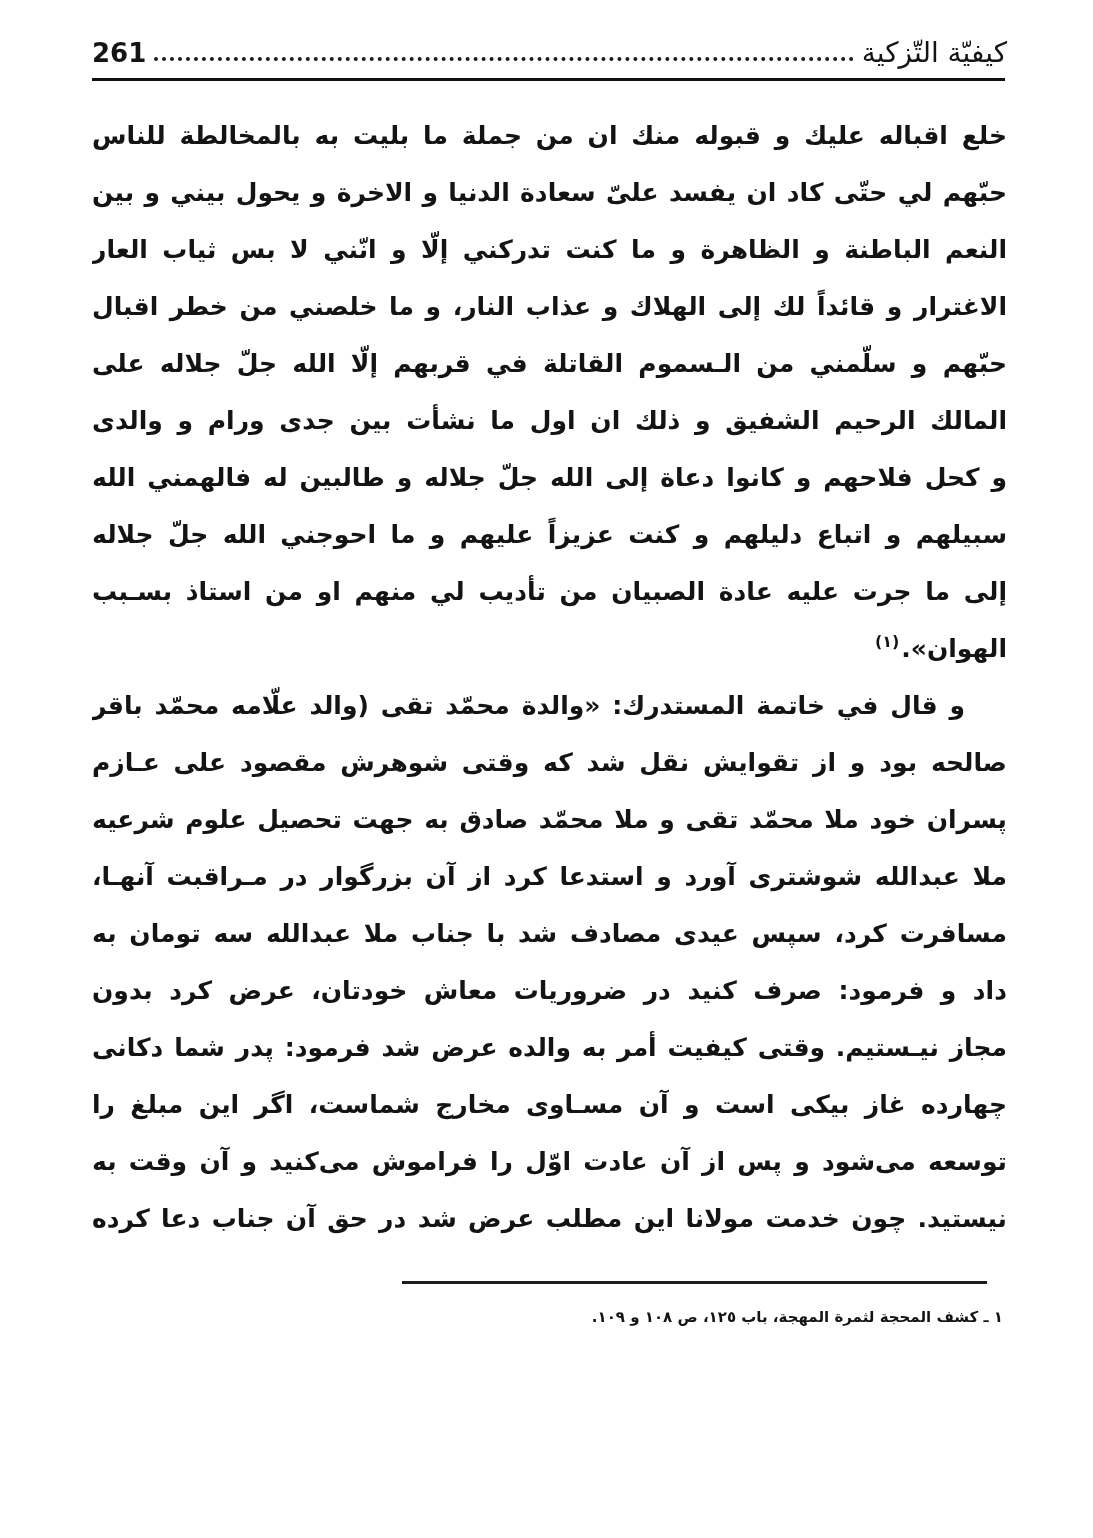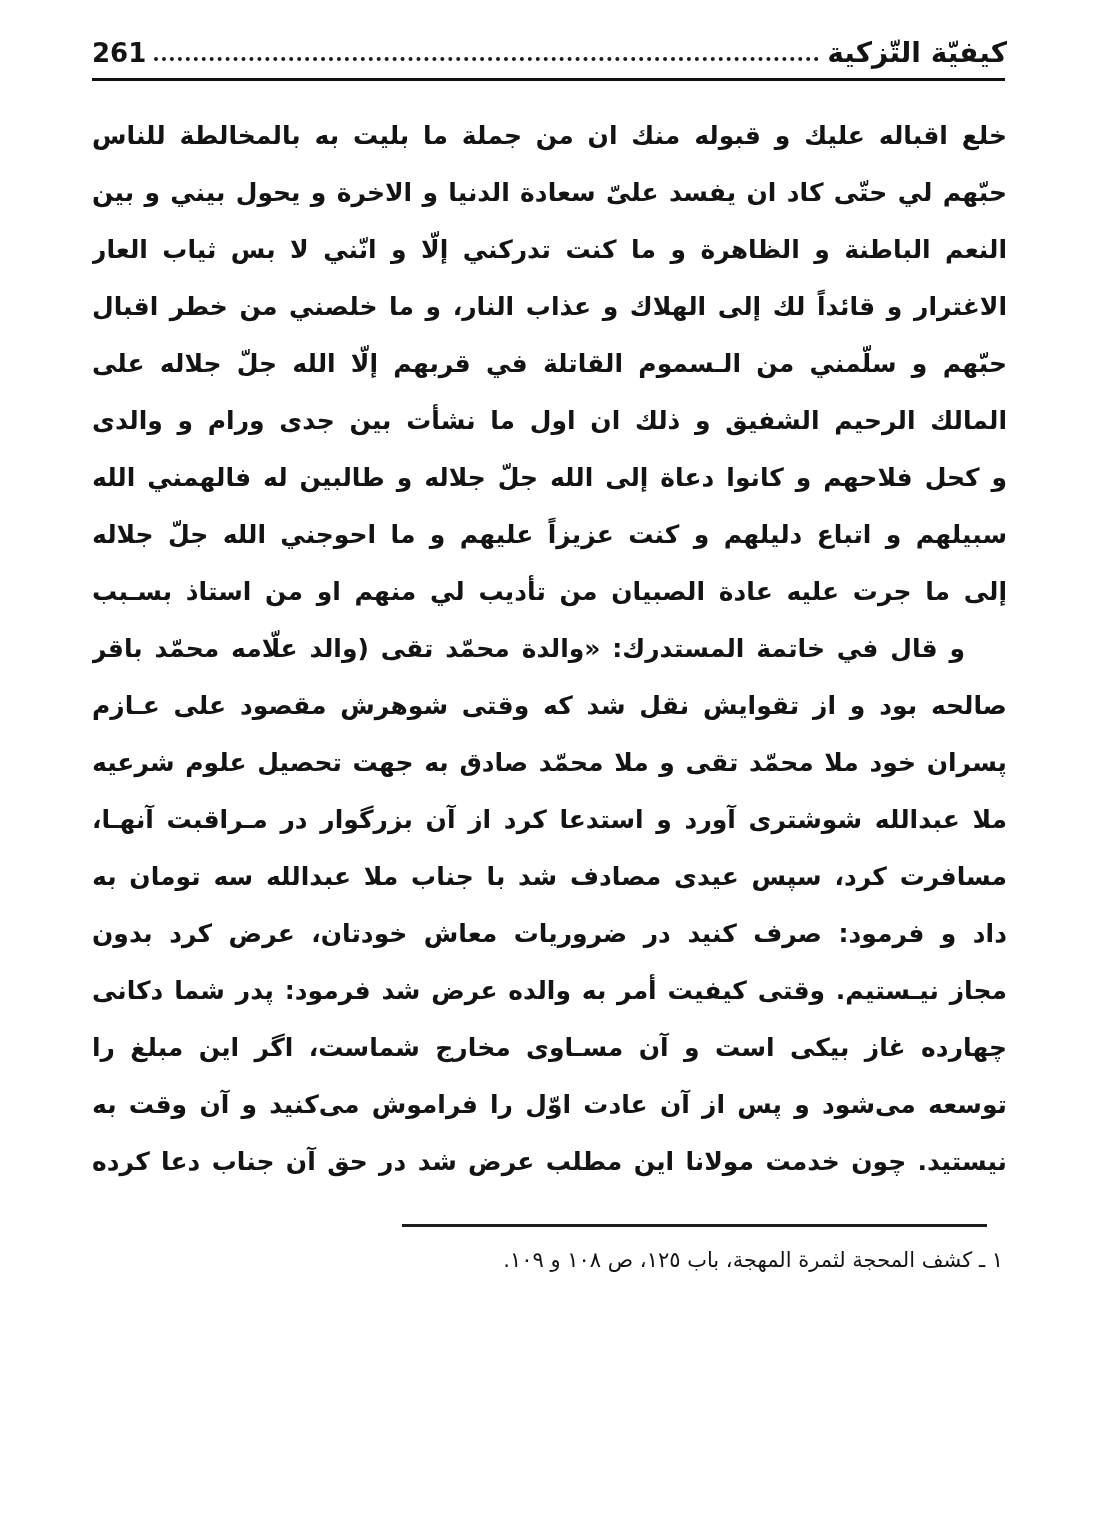--- a/index.html
+++ b/index.html
@@ -14,21 +14,21 @@
   }
   
   .header {
     display: flex;
     direction: rtl;
     align-items: flex-end;
     padding: 36px 86px 0 92px;
   }
   .header-title {
     font-size: 28px;
-    font-weight: 700;
+    font-weight: 400;
     white-space: nowrap;
     line-height: 1.2;
   }
   .leader {
     flex: 1 1 auto;
     border-bottom: 4px dotted #1c1c1c;
     margin: 0 8px 9px 8px;
     height: 0;
   }
   .page-number {
@@ -72,22 +72,22 @@
     background: #1d1d1d;
     width: 585px;
     margin: 34px 106px 0 auto;
   }
   .footnote {
     direction: rtl;
     padding: 14px 90px 0 92px;
     text-align: right;
   }
   .footnote-text {
-    font-size: 21px;
-    font-weight: 400;
+    font-size: 15px;
+    font-weight: 700;
     line-height: 38px;
   }
 </style>
 </head>
 <body>
 
 <div class="page">
 
   <div class="header">
     <span class="header-title" lang="ar">كيفيّة التّزكية</span>
@@ -100,20 +100,23 @@
   <div class="body" lang="ar">
     <div class="line">خلع اقباله عليك و قبوله منك ان من جملة ما بليت به بالمخالطة للناس معرفة الملوك بي و</div>
     <div class="line">حبّهم لي حتّى كاد ان يفسد علىّ سعادة الدنيا و الاخرة و يحول بيني و بين مالكي صاحب</div>
     <div class="line">النعم الباطنة و الظاهرة و ما كنت تدركني إلّا و انّني لا بس ثياب العار بطلب ولايات دار</div>
     <div class="line">الاغترار و قائداً لك إلى الهلاك و عذاب النار، و ما خلصني من خطر اقبال ملوك الدنيا و</div>
     <div class="line">حبّهم و سلّمني من الـسموم القاتلة في قربهم إلّا الله جلّ جلاله على التحقيق، فانا عتيق ذلك</div>
     <div class="line">المالك الرحيم الشفيق و ذلك ان اول ما نشأت بين جدى ورام و والدى قدس الله ارواحهم</div>
     <div class="line">و كحل فلاحهم و كانوا دعاة إلى الله جلّ جلاله و طالبين له فالهمني الله جلّ جلاله سلوك</div>
     <div class="line">سبيلهم و اتباع دليلهم و كنت عزيزاً عليهم و ما احوجني الله جلّ جلاله باحسانه إليهم و</div>
     <div class="line">إلى ما جرت عليه عادة الصبيان من تأديب لي منهم او من استاذ بسـبب مـن اسـباب</div>
+    <div class="line short">
+      <span>الهوان».</span><span class="fn-marker">(١)</span>
+    </div>
     <div class="line indent" lang="fa">و قال في خاتمة المستدرك: «والدة محمّد تقى (والد علّامه محمّد باقر مجلسى) عـارفهٔ</div>
     <div class="line" lang="fa">صالحه بود و از تقوايش نقل شد كه وقتى شوهرش مقصود على عـازم سـفرى گـرديد</div>
     <div class="line" lang="fa">پسران خود ملا محمّد تقى و ملا محمّد صادق به جهت تحصيل علوم شرعيه خدمت علامه</div>
     <div class="line" lang="fa">ملا عبدالله شوشترى آورد و استدعا كرد از آن بزرگوار در مـراقبت آنهـا، پس از آن</div>
     <div class="line" lang="fa">مسافرت كرد، سپس عيدى مصادف شد با جناب ملا عبدالله سه تومان به ملا محمّد تقى</div>
     <div class="line" lang="fa">داد و فرمود: صرف كنيد در ضروريات معاش خودتان، عرض كرد بدون اطلاع والده</div>
     <div class="line" lang="fa">مجاز نيـستيم. وقتى كيفيت أمر به والده عرض شد فرمود: پدر شما دكانى دارد كه غلهٔ آن</div>
     <div class="line" lang="fa">چهارده غاز بيكى است و آن مسـاوى مخارج شماست، اگر اين مبلغ را بگيرم حال شما در</div>
     <div class="line" lang="fa">توسعه مى‌شود و پس از آن عادت اوّل را فراموش مى‌كنيد و آن وقت به مخارج كم قانع</div>
     <div class="line" lang="fa">نيستيد. چون خدمت مولانا اين مطلب عرض شد در حق آن جناب دعا كرده و دعاى</div>

